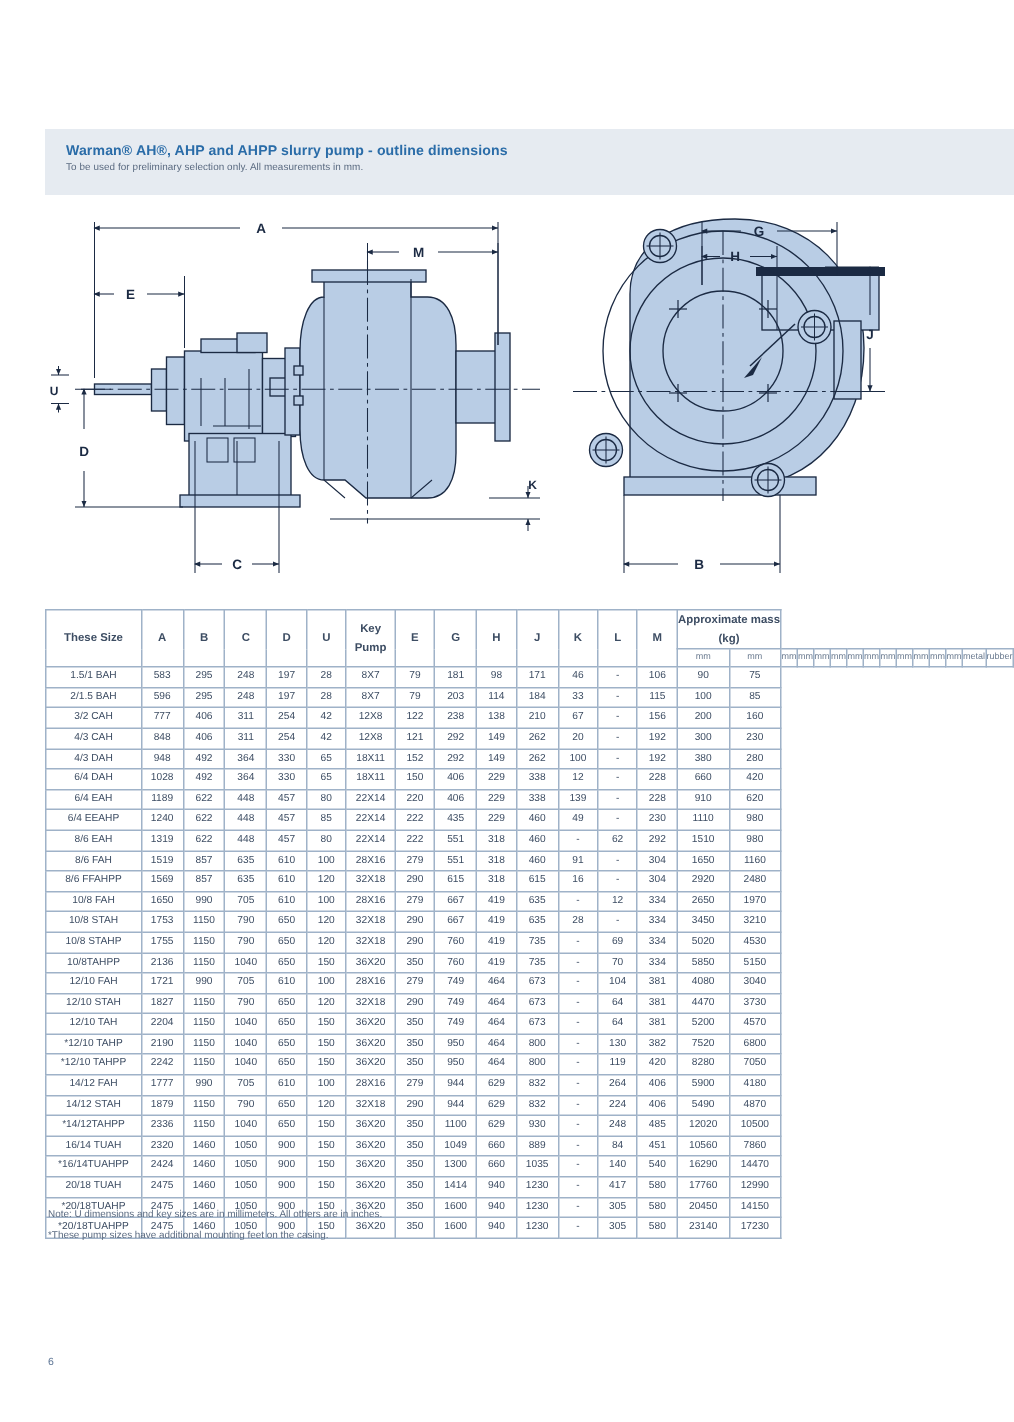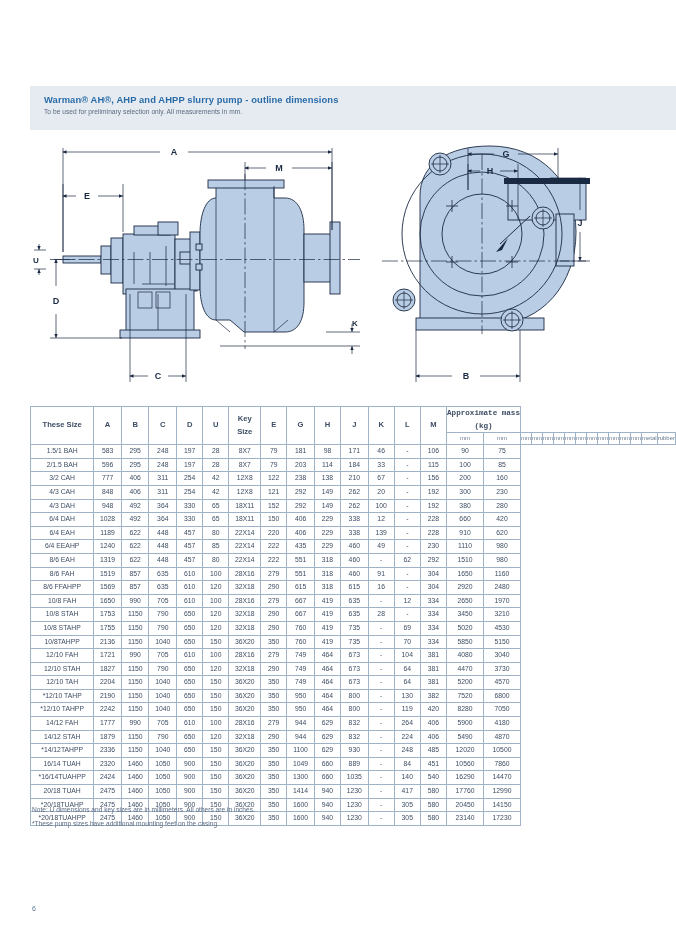--- a/index.html
+++ b/index.html
@@ -39,21 +39,21 @@
     padding:0;height:12.6px;line-height:12.6px;
     text-align:center;white-space:nowrap;
   }
   table.specs thead th{
     font-weight:bold;font-size:7.6px;color:#3d4d63;
     background:#ffffff;
   }
   th.h-pump{width:72px;text-align:right;padding-right:5px;font-size:7px;}
   th.h-dim{width:34px;}
   th.h-key{width:38px;font-size:7px;line-height:8.5px;}
-  th.h-mass{font-size:7.2px;line-height:8.5px;font-family:Liberation Mono, monospace;}
+  th.h-mass{font-size:7.2px;line-height:8.5px;}
   tr.unit-row td{
     font-size:6px;color:#6b7b90;height:11px;line-height:11px;
   }
   td.c-pump{text-align:right;padding-right:5px;font-size:6.8px;}
   td.c-val{font-size:6.8px;}
   .keycell{font-size:6.6px;}
 
   
   .notes{position:absolute;left:32px;top:806px;width:500px;}
   .note-line{font-size:6.6px;color:#5a6a80;margin-bottom:7px;}
@@ -288,21 +288,21 @@
       <thead>
         <tr>
           <th class="h-pump" rowspan="2">These Size</th>
           <th class="h-dim" rowspan="2">A</th>
           <th class="h-dim" rowspan="2">B</th>
           <th class="h-dim" rowspan="2">C</th>
           <th class="h-dim" rowspan="2">D</th>
           <th class="h-dim" rowspan="2">U</th>
           <th class="h-key" rowspan="2">
             <div>Key</div>
-            <div>Size</div>
+            <div>Pump</div>
           </th>
           <th class="h-dim" rowspan="2">E</th>
           <th class="h-dim" rowspan="2">G</th>
           <th class="h-dim" rowspan="2">H</th>
           <th class="h-dim" rowspan="2">J</th>
           <th class="h-dim" rowspan="2">K</th>
           <th class="h-dim" rowspan="2">L</th>
           <th class="h-dim" rowspan="2">M</th>
           <th class="h-mass" colspan="2">
             <div>Approximate mass</div>

